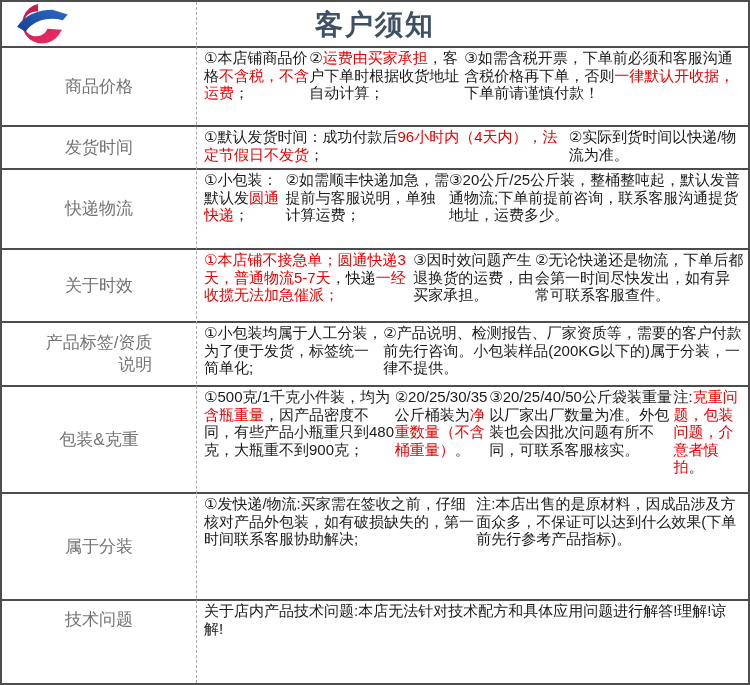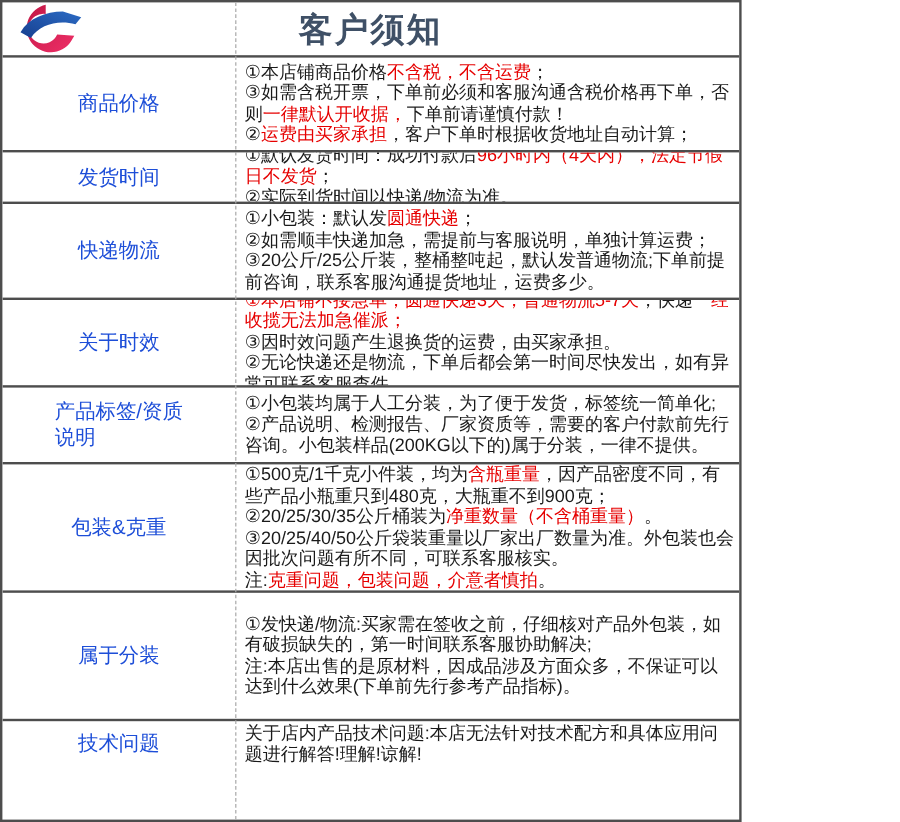--- a/index.html
+++ b/index.html
@@ -1,18 +1,18 @@
 <!DOCTYPE html>
 <html lang="zh" style="--accent-red: #e60000;"><head>
 <meta charset="utf-8">
 <style>
   html,body{margin:0;padding:0;background:#ffffff;}
   .sheet{
     position:relative;
-    width:618px;height:685px;
+    width:750px;height:685px;
     box-sizing:border-box;
     background:#ffffff;
     border:2px solid #4d4d4d;
     font-family:"Liberation Sans","DejaVu Sans",sans-serif;
     color:#1a1a1a;
     overflow:hidden;
   }
   
   .col-divider{
     position:absolute;left:194px;top:0;bottom:0;width:0;
@@ -31,29 +31,29 @@
     font-size:28px;font-weight:bold;
     letter-spacing:2px;
   }
   .row{
     display:grid;grid-template-columns:194px 1fr;
     box-sizing:border-box;
     border-top:2px solid #4d4d4d;
   }
   .label-cell{
     display:flex;align-items:center;justify-content:center;
-    text-align:left;
-    font-size:17px;color:#1d4ed8;
+    text-align:right;
+    font-size:17px;color:#737373;
     white-space:pre-line;
     line-height:22px;
     padding:0 6px;
     box-sizing:border-box;
   }
   .content-cell{
-    display:flex;flex-direction:column;justify-content:center;
+    display:flex;flex-direction:row;justify-content:center;
     padding:1px 4px 1px 8px;
     box-sizing:border-box;
     overflow:hidden;
     z-index:2;
   }
   .para{
     margin:0;
     font-size:15px;
     line-height:17.5px;
     word-break:break-all;
@@ -84,22 +84,22 @@
       <path fill="url(#gBlue)" d="M8,25 C15,13 30,7 45,7 L61,12 56,18 C41,14 25,18 17,30 Z"></path>
     </svg>
     <div class="title" style="color: rgb(63, 80, 102);">客户须知</div>
   </div>
 
   <div id="rows">
       <div class="row" style="height: 79px;">
         <div class="label-cell">商品价格</div>
         <div class="content-cell">
           <p class="para"><span class="seg">①本店铺商品价格</span><span class="seg red">不含税，不含运费</span><span class="seg">；</span></p>
+          <p class="para"><span class="seg">②</span><span class="seg red">运费由买家承担</span><span class="seg">，客户下单时根据收货地址自动计算；</span></p>
           <p class="para"><span class="seg">③如需含税开票，下单前必须和客服沟通含税价格再下单，否则</span><span class="seg red">一律默认开收据，</span><span class="seg">下单前请谨慎付款！</span></p>
-          <p class="para"><span class="seg">②</span><span class="seg red">运费由买家承担</span><span class="seg">，客户下单时根据收货地址自动计算；</span></p>
         </div>
       </div>
       <div class="row" style="height: 43px;">
         <div class="label-cell">发货时间</div>
         <div class="content-cell">
           <p class="para"><span class="seg">①默认发货时间：成功付款后</span><span class="seg red">96小时内（4天内），法定节假日不发货</span><span class="seg">；</span></p>
           <p class="para"><span class="seg">②实际到货时间以快递/物流为准。</span></p>
         </div>
       </div>
       <div class="row" style="height: 80px;">

